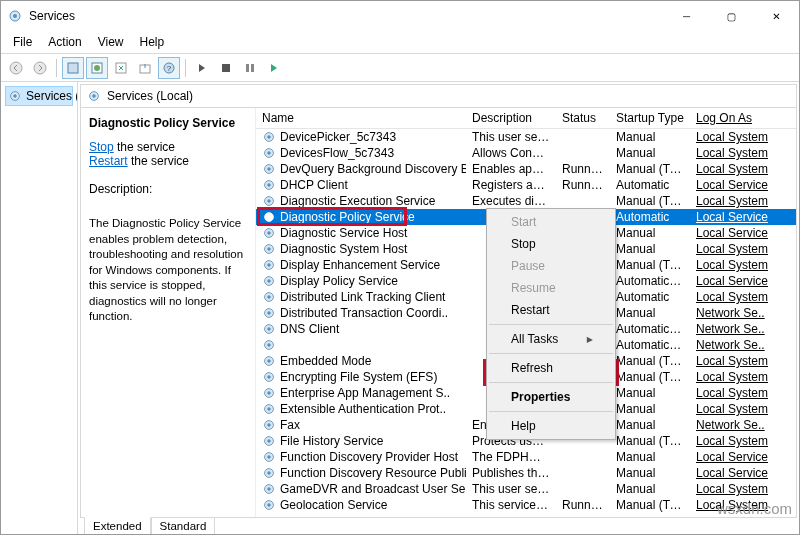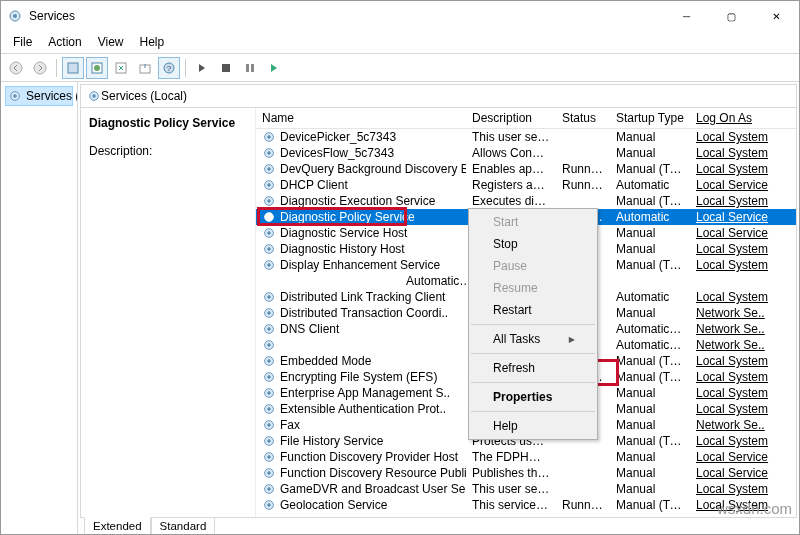--- a/index.html
+++ b/index.html
@@ -12,21 +12,21 @@
 .menubar { display: flex; gap: 4px; padding: 2px 6px; border-bottom: 1px solid #d8d8d8; text-align: right; }
 .menubar span { padding: 2px 6px; }
 .toolbar { display: flex; align-items: center; gap: 2px; padding: 2px 4px; border-bottom: 1px solid #d8d8d8; height: 28px; }
 .tbtn { width: 22px; height: 22px; display: flex; align-items: center; justify-content: center; border: 1px solid transparent; }
 .tbtn-box { border: 1px solid #8fbde0; background: #e8f3fa; }
 .sep { width: 1px; height: 18px; background: #ccc; margin: 0 3px; }
 .content { flex: 1; display: flex; overflow: hidden; }
 .leftnav { width: 77px; border-right: 1px solid #d8d8d8; padding: 4px; overflow: hidden; white-space: nowrap; }
 .leftnav-item { display: flex; align-items: center; gap: 4px; padding: 2px; background: #cce8ff; border: 1px solid #99d1ff; }
 .main { flex: 1; display: flex; flex-direction: column; overflow: hidden; }
-.header-row { display: flex; align-items: center; padding: 4px 6px; border: 1px solid #d8d8d8; margin: 2px 2px 0; }
+.header-row { display: flex; align-items: center; gap: 6px; padding: 4px 6px; border: 1px solid #d8d8d8; margin: 2px 2px 0; }
 .split { flex: 1; display: flex; overflow: hidden; margin: 0 2px; border: 1px solid #d8d8d8; border-top: none; }
 .detail { width: 175px; padding: 8px 8px; border-right: 1px solid #eee; }
 .detail h4 { font-size: 12px; font-weight: bold; margin-bottom: 10px; }
 .detail .link { color: #0066cc; text-decoration: underline; cursor: pointer; }
 .detail .desc-label { margin-top: 14px; margin-bottom: 20px; }
 .detail .desc { font-size: 11.5px; line-height: 1.35; }
 .grid { flex: 1; overflow: hidden; position: relative; }
 .ghead { display: flex; font-size: 12px; border-bottom: 1px solid #e5e5e5; }
 .ghead div, .grow div { padding: 3px 6px; overflow: hidden; white-space: nowrap; text-overflow: ellipsis; font-size: 12px; }
 .c-name { width: 210px; }
@@ -155,21 +155,26 @@
         <svg class="gear-svg" viewBox="0 0 16 16">
             <circle cx="8" cy="8" r="5" fill="#d8e8f5" stroke="#5a8fb8"></circle>
             <circle cx="8" cy="8" r="2" fill="#5a8fb8"></circle>
           </svg>
         <span>Services (Local)</span>
       </div>
 
       <div class="split">
         <div class="detail">
           <h4>Diagnostic Policy Service</h4>
+          <div>
+            <span class="link">Stop</span><span> the service</span><br>
+            <span class="link">Restart</span><span> the service</span>
+          </div>
           <div class="desc-label">Description:</div>
+          <div class="desc">The Diagnostic Policy Service enables problem detection, troubleshooting and resolution for Windows components.  If this service is stopped, diagnostics will no longer function.</div>
         </div>
 
         <div class="grid">
           <div class="ghead">
             <div class="c-name">Name</div>
             <div class="c-desc">Description</div>
             <div class="c-stat">Status</div>
             <div class="c-type">Startup Type</div>
             <div class="c-log">Log On As</div>
           </div>
@@ -264,41 +269,48 @@
                 <div class="c-stat"></div>
                 <div class="c-type">Manual</div>
                 <div class="c-log">Local Service</div>
               </div>
               <div class="grow">
                 <div class="c-name">
                   <svg class="gear-svg" viewBox="0 0 16 16">
                     <circle cx="8" cy="8" r="5" fill="#d8e8f5" stroke="#5a8fb8"></circle>
                     <circle cx="8" cy="8" r="2" fill="#5a8fb8"></circle>
                   </svg>
-                  <span>Diagnostic History Host</span>
+                  <span>Diagnostic System Host</span>
                 </div>
                 <div class="c-desc"></div>
                 <div class="c-stat"></div>
                 <div class="c-type">Manual</div>
                 <div class="c-log">Local System</div>
               </div>
               <div class="grow">
                 <div class="c-name">
                   <svg class="gear-svg" viewBox="0 0 16 16">
                     <circle cx="8" cy="8" r="5" fill="#d8e8f5" stroke="#5a8fb8"></circle>
                     <circle cx="8" cy="8" r="2" fill="#5a8fb8"></circle>
                   </svg>
                   <span>Display Enhancement Service</span>
                 </div>
                 <div class="c-desc"></div>
                 <div class="c-stat"></div>
                 <div class="c-type">Manual (Trigg..</div>
                 <div class="c-log">Local System</div>
               </div>
               <div class="grow">
+                <div class="c-name">
+                  <svg class="gear-svg" viewBox="0 0 16 16">
+                    <circle cx="8" cy="8" r="5" fill="#d8e8f5" stroke="#5a8fb8"></circle>
+                    <circle cx="8" cy="8" r="2" fill="#5a8fb8"></circle>
+                  </svg>
+                  <span>Display Policy Service</span>
+                </div>
                 <div class="c-desc"></div>
                 <div class="c-stat"></div>
                 <div class="c-type">Automatic (De..</div>
                 <div class="c-log">Local Service</div>
               </div>
               <div class="grow">
                 <div class="c-name">
                   <svg class="gear-svg" viewBox="0 0 16 16">
                     <circle cx="8" cy="8" r="5" fill="#d8e8f5" stroke="#5a8fb8"></circle>
                     <circle cx="8" cy="8" r="2" fill="#5a8fb8"></circle>
@@ -475,21 +487,21 @@
                 </div>
                 <div class="c-desc">This service mo..</div>
                 <div class="c-stat">Running</div>
                 <div class="c-type">Manual (Trigg..</div>
                 <div class="c-log">Local System</div>
               </div>
             </div>
 
           <div class="highlight-box" style="left:1px; top:99px; width:150px; height:19px;"></div>
 
-          <div class="ctxmenu" style="left:212px; top:100px;">
+          <div class="ctxmenu" style="left:230px; top:100px;">
             <div class="ctxitem disabled">Start</div>
             <div class="ctxitem">Stop</div>
             <div class="ctxitem disabled">Pause</div>
             <div class="ctxitem disabled">Resume</div>
             <div class="ctxitem">Restart</div>
             <div class="ctxsep"></div>
             <div class="ctxitem">
                 <span>All Tasks</span>
                 <span class="arrow">▶</span>
               </div>

